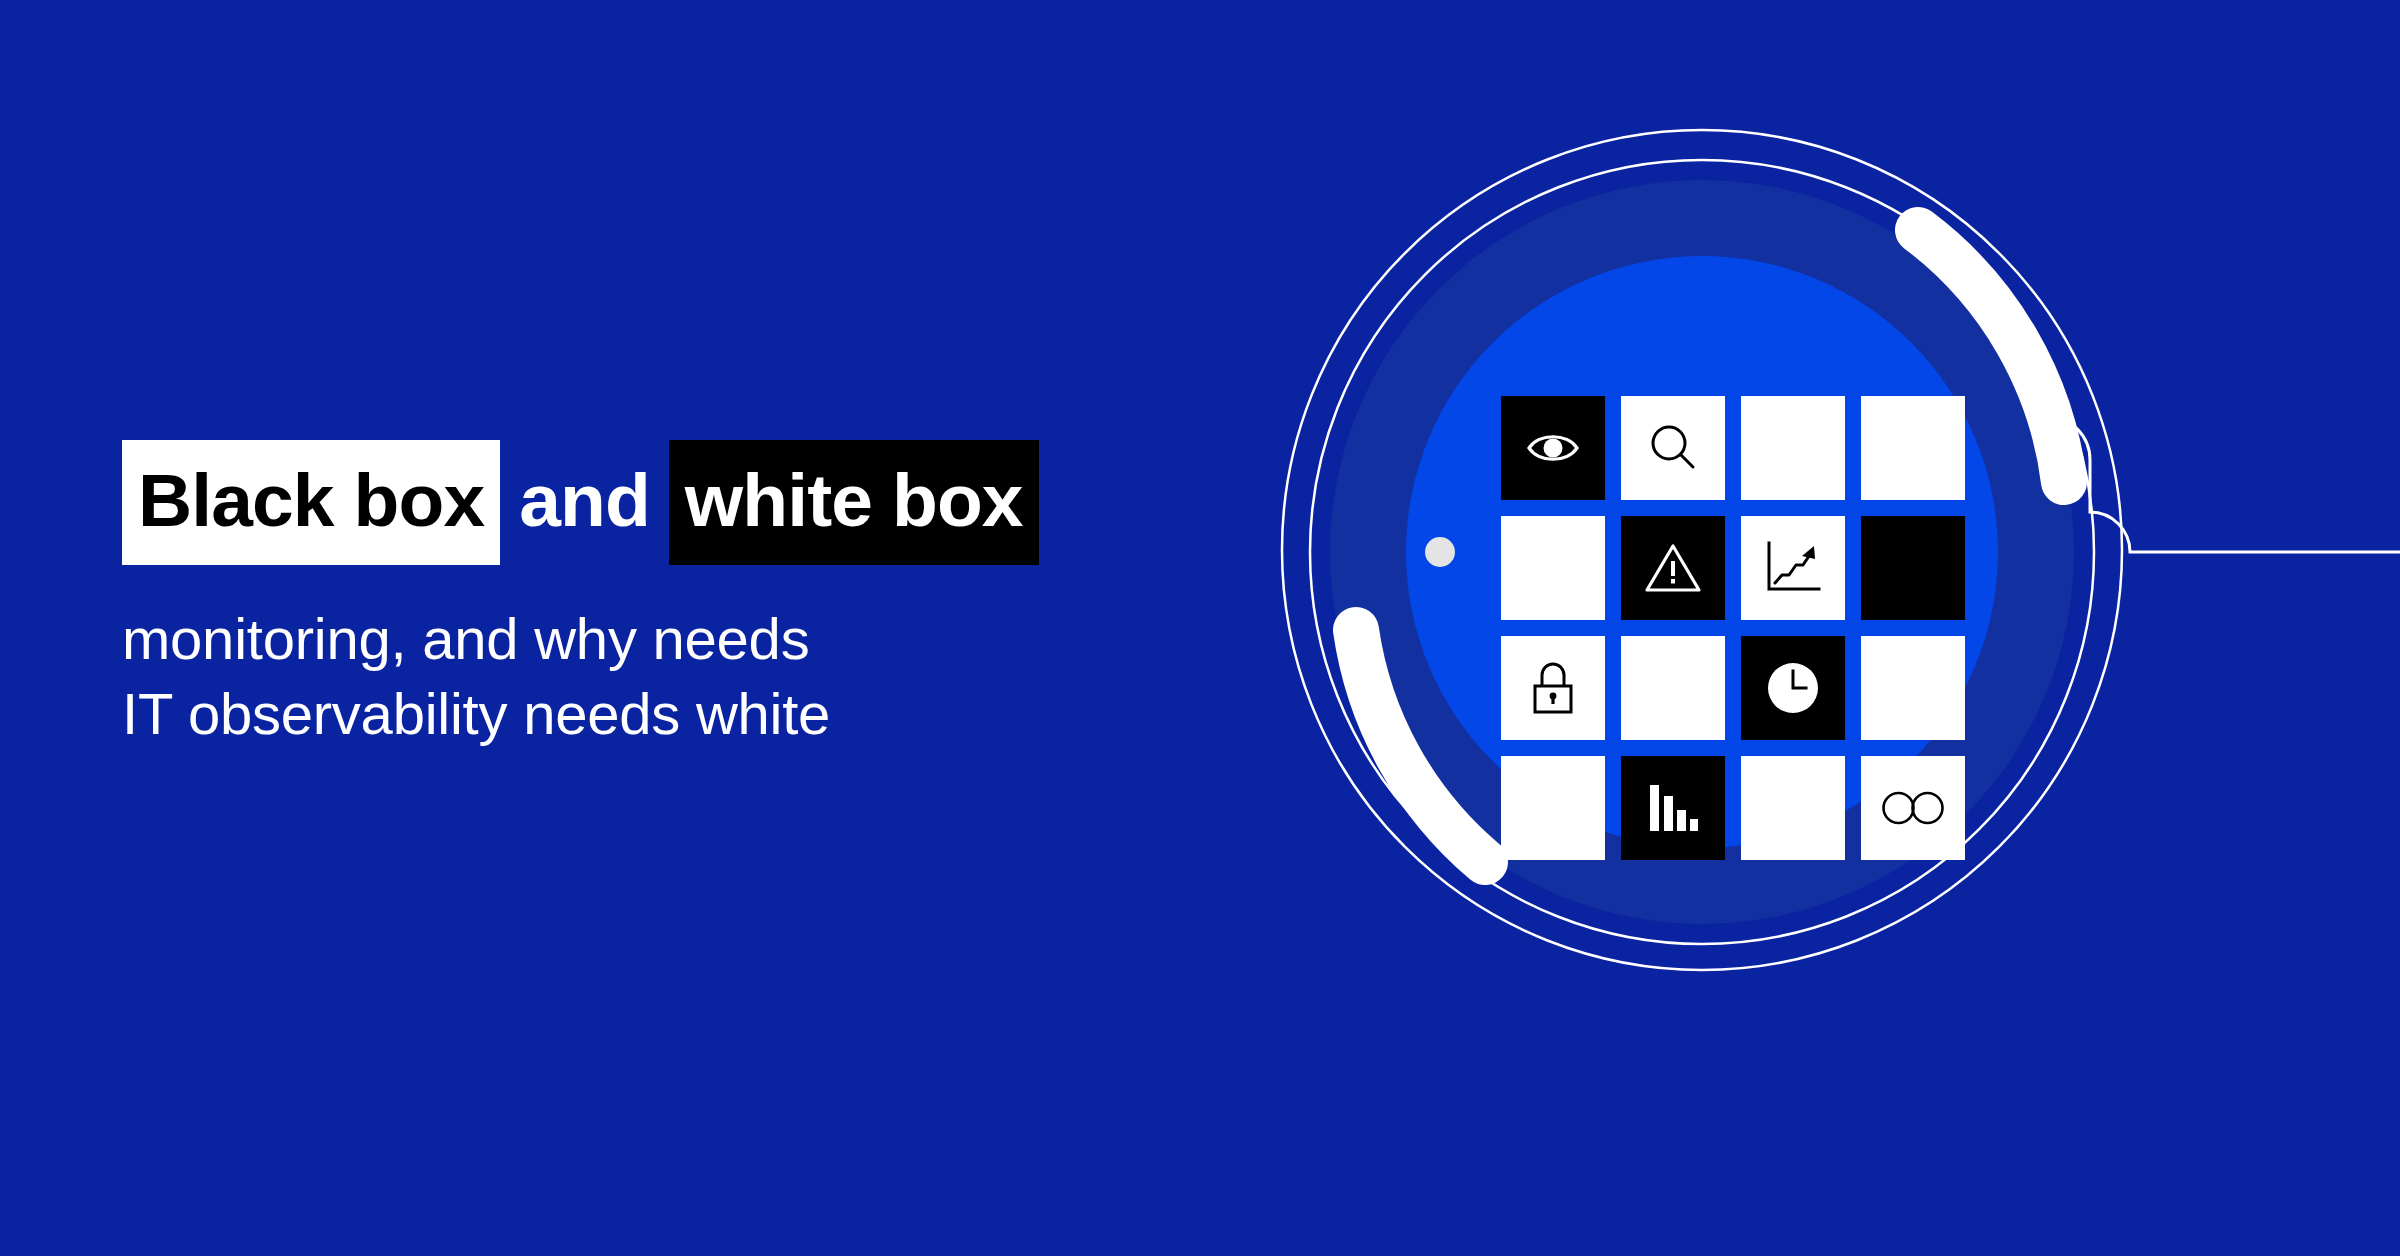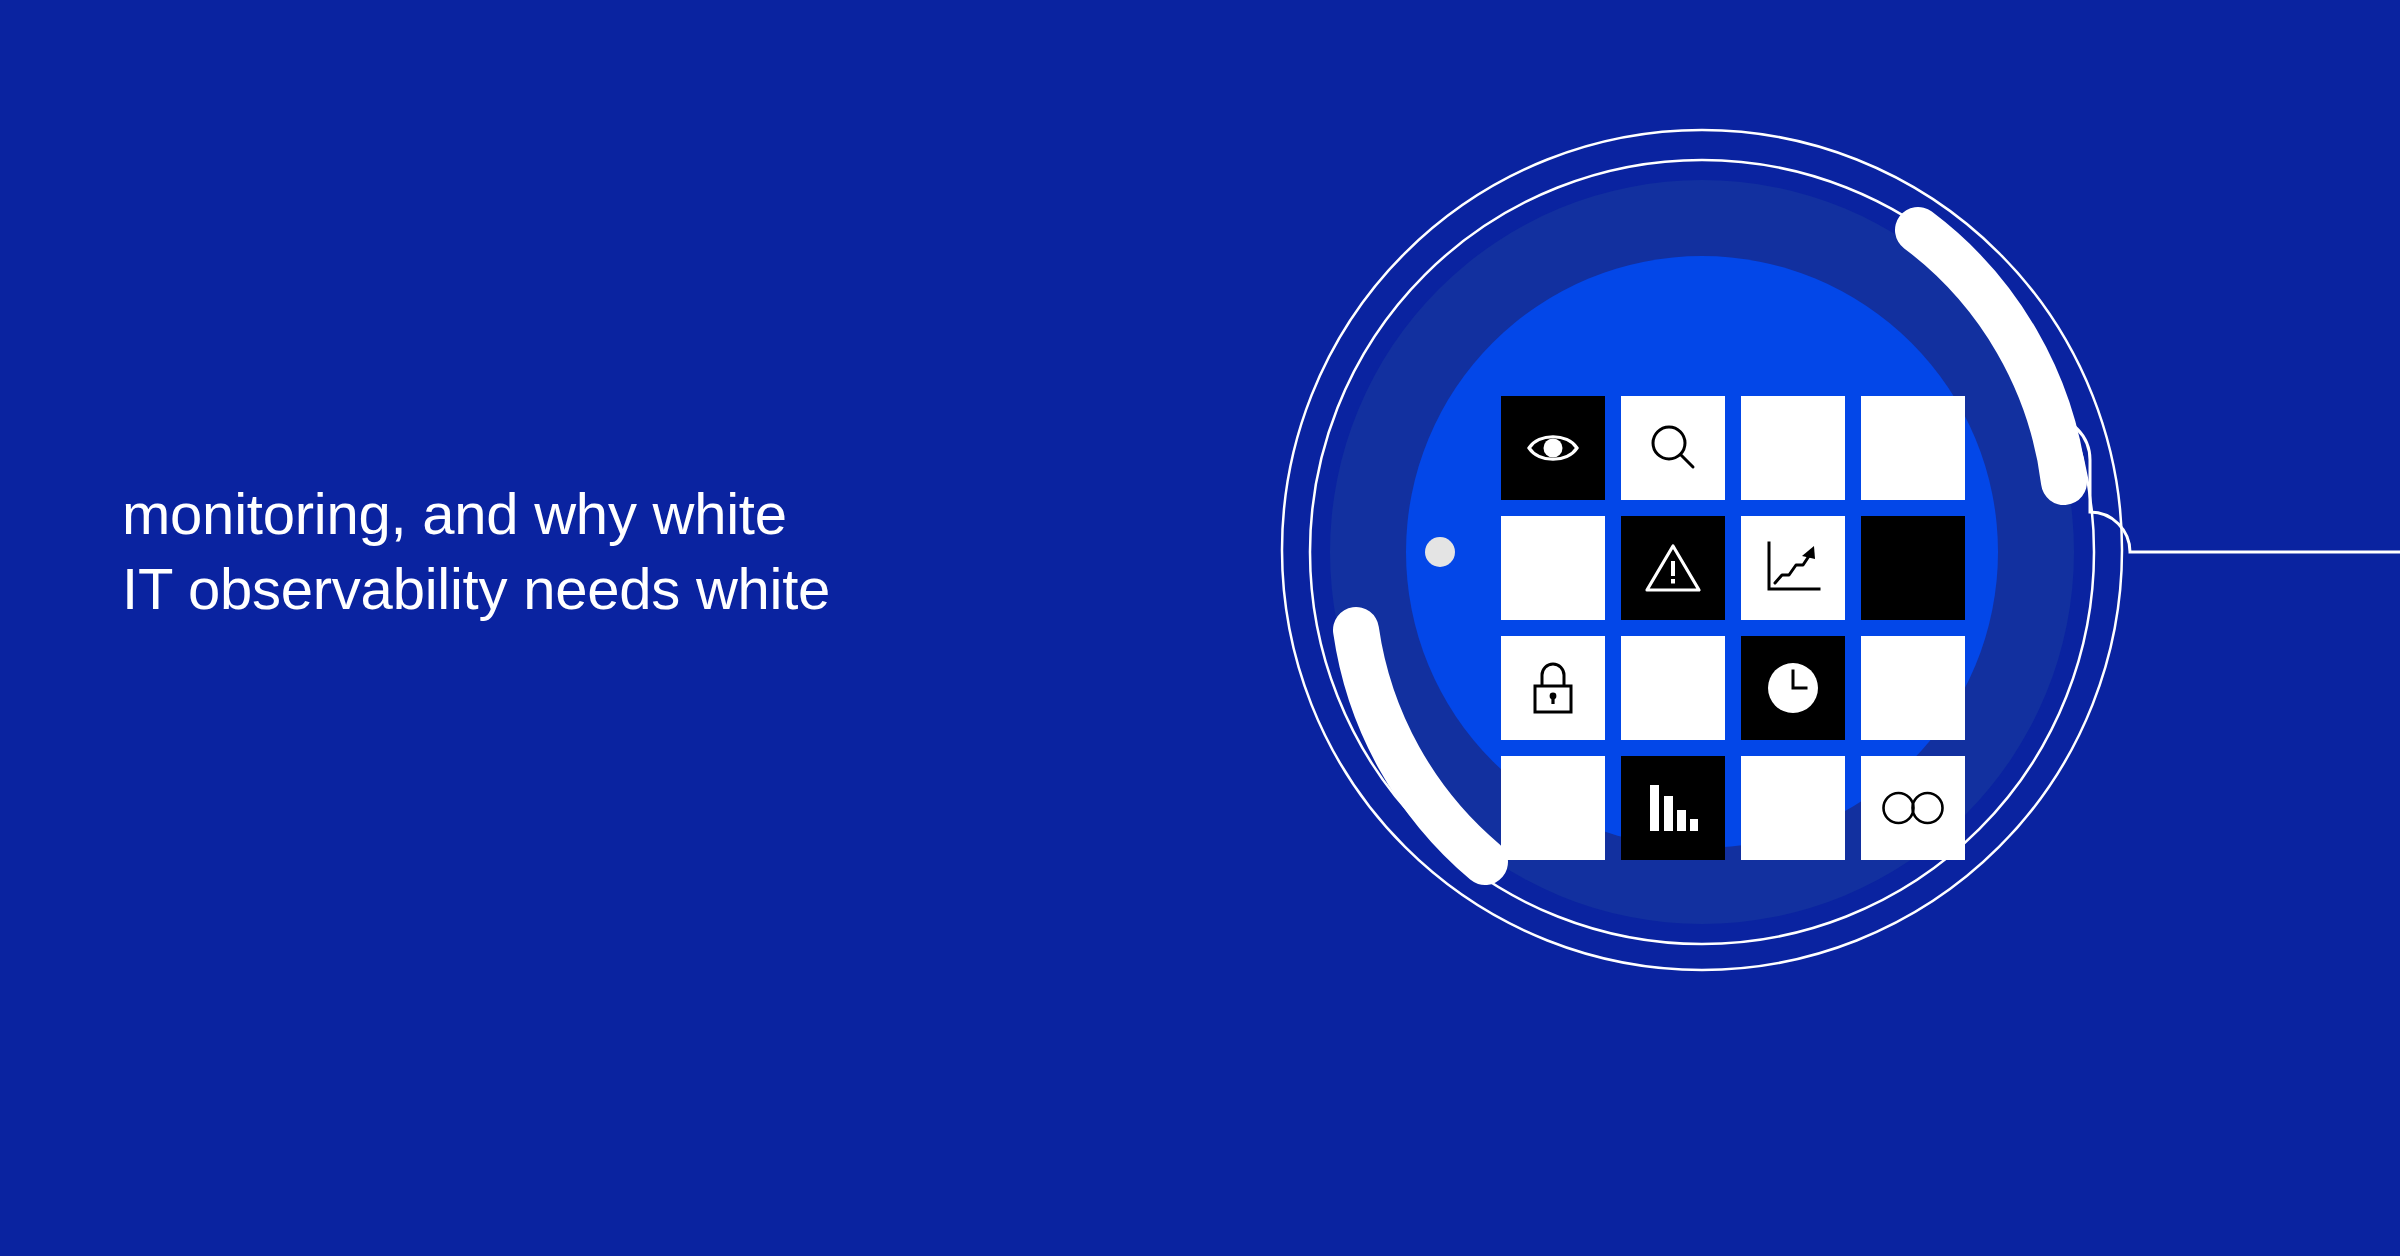--- a/index.html
+++ b/index.html
@@ -258,19 +258,22 @@
           <circle cx="17.5" cy="18" r="15" fill="none" stroke="#000000" stroke-width="2.6"></circle>
           <circle cx="46.5" cy="18" r="15" fill="none" stroke="#000000" stroke-width="2.6"></circle>
         </svg>
       </span>
     </div>
 
   </div>
 
   <div class="copy">
 
-
-    <div class="subhead subhead-l1">monitoring, and why white</div>
+    <div class="headline">
+      <span class="hl-seg hl-white">Black box</span><span class="hl-seg hl-plain">and</span><span class="hl-seg hl-black">white box</span>
+    </div>
+
+    <div class="subhead subhead-l1">monitoring, and why needs</div>
     <div class="subhead subhead-l2">IT observability needs white</div>
 
   </div>
 
 </div>
 
 </body></html>

